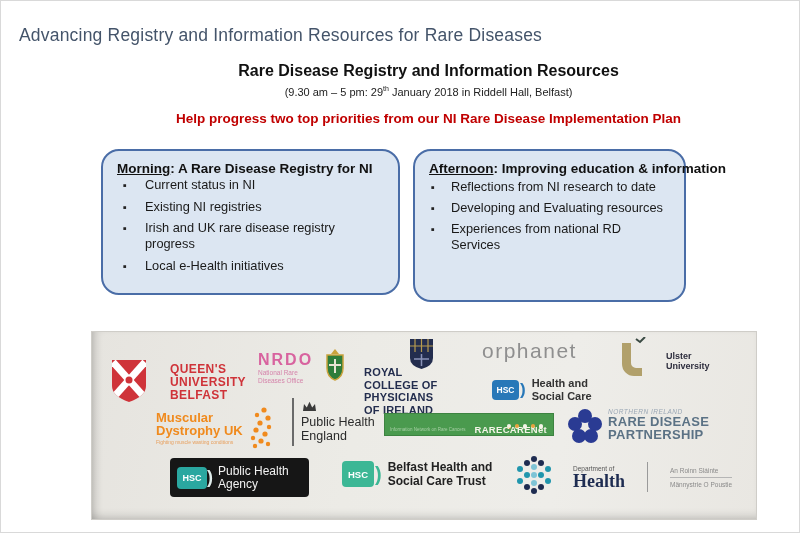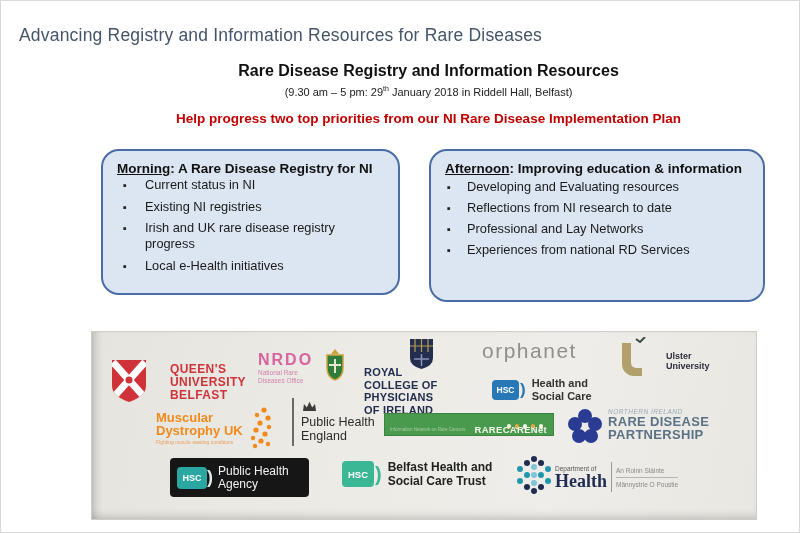--- a/index.html
+++ b/index.html
@@ -14,21 +14,21 @@
   .center-wrap { position:absolute; left:55px; width:745px; text-align:center; }
   .heading   { top:61px; font-size:16px; font-weight:bold; color:#111; }
   .subtitle  { top:84px; font-size:11px; color:#222; }
   .subtitle sup { font-size:7px; }
   .highlight { top:110px; font-size:13.5px; font-weight:bold; color:#c00000; }
 
   
   .agenda-box { position:absolute; background:#dce6f2; border:2px solid #4a6da7;
                 border-radius:18px; padding:10px 14px; color:#1a1a1a; }
   .box-morning   { left:100px; top:148px; width:299px; height:146px; }
-  .box-afternoon { left:428px; top:148px; width:336px; height:153px; }
+  .box-afternoon { left:412px; top:148px; width:273px; height:153px; }
   .agenda-title { font-size:13.5px; font-weight:bold; white-space:nowrap; color:#111; }
   .agenda-title .lead { text-decoration:underline; }
   .box-morning .agenda-title { margin-bottom:1px; }
   .box-afternoon .agenda-title { margin-bottom:3px; }
   .agenda-list { list-style:none; }
   .agenda-list li { position:relative; padding-left:28px; font-size:12.8px;
                     line-height:16px; margin-bottom:5.5px; }
   .agenda-list li::before { content:"▪"; position:absolute; left:6px; top:0;
                             font-size:11px; color:#222; }
   .box-afternoon .agenda-list li { padding-left:22px; margin-bottom:5px; }
@@ -97,21 +97,21 @@
          border-radius:4px; display:flex; align-items:center; gap:5px; padding:0 7px; }
   .pha .hsc-badge { width:30px; height:22px; font-size:9px; background:#2aa7a0; }
   .pha .hsc-swoosh { color:#dfeceb; font-size:18px; }
   .pha-text { font-size:12px; color:#f2f2f2; line-height:13px; }
   
   .belfast { left:250px; top:128px; }
   .belfast .hsc-badge { width:32px; height:26px; font-size:9.5px; background:#3cb795; }
   .belfast .hsc-swoosh { color:#3cb795; font-size:20px; }
   .belfast-text { font-size:12px; font-weight:bold; color:#222; line-height:14px; }
   
-  .doh { left:425px; top:123px; display:flex; align-items:center; gap:4px; }
+  .doh { left:425px; top:123px; display:flex; align-items:center; gap:22px; }
   .doh-dept { font-size:6.5px; color:#555; margin-bottom:1px; }
   .doh-name { font-family:"Liberation Serif", serif; font-size:18px; font-weight:bold;
               color:#1e2c51; line-height:17px; }
   .doh-div { width:1px; height:30px; background:#9a9a9a; }
   .doh-irish { font-size:6.5px; color:#8a8a8a; padding-bottom:3px;
                border-bottom:1px solid #b5b5b5; margin-bottom:3px; }
   .doh-scots { font-size:6.5px; color:#8a8a8a; }
 </style>
 </head>
 <body>
@@ -132,23 +132,22 @@
       <li>Current status in NI</li>
       <li>Existing NI registries</li>
       <li>Irish and UK rare disease registry progress</li>
       <li>Local e-Health initiatives</li>
     </ul>
   </div>
 
   <div class="agenda-box box-afternoon">
     <div class="agenda-title"><span class="lead">Afternoon</span><span>: Improving education &amp; information</span></div>
     <ul class="agenda-list">
+      <li>Reflections from NI research to date</li>
       <li>Developing and Evaluating resources</li>
-      <li>Reflections from NI research to date</li>
-      <li>Professional and Lay Networks</li>
       <li>Experiences from national RD Services</li>
     </ul>
   </div>
 
   <div class="photo">
 
     <div class="abs qub">
       <span>
         <svg width="38" height="46" viewBox="0 0 38 46">
           <defs>

